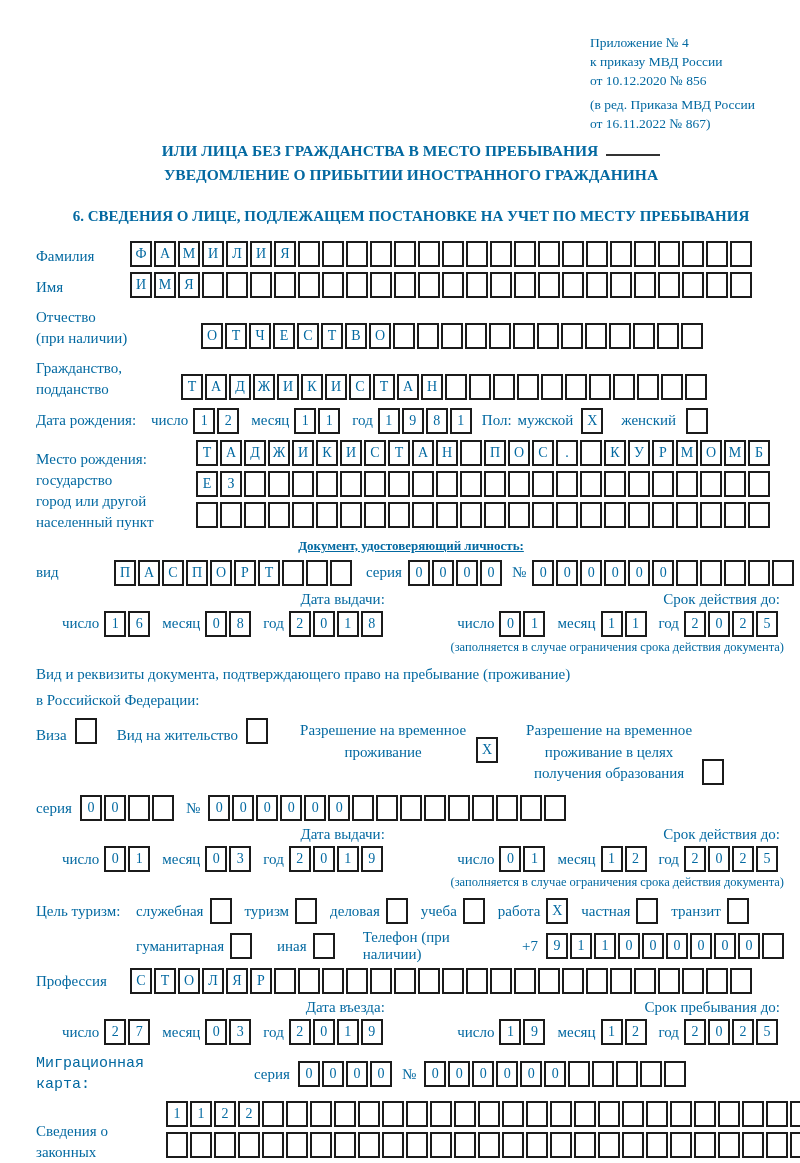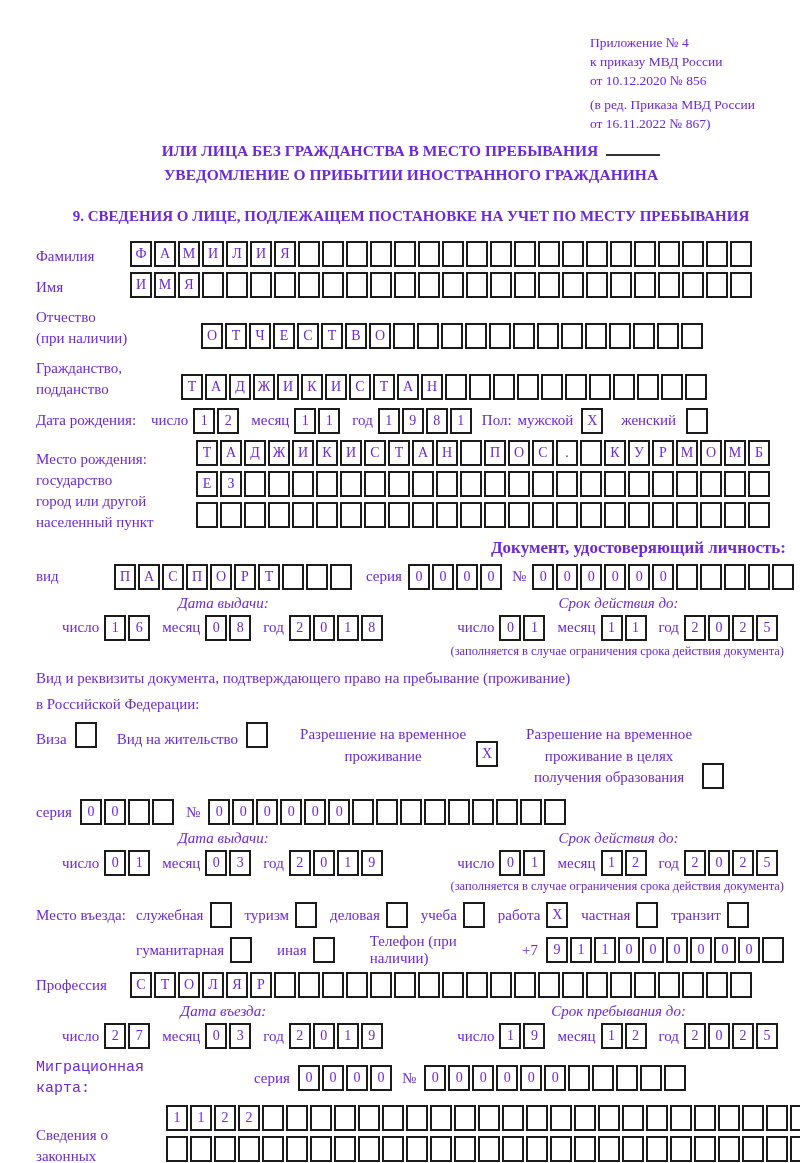--- a/index.html
+++ b/index.html
@@ -1,17 +1,17 @@
 <!DOCTYPE html>
 <html><head>
 <meta charset="utf-8">
 <style>
   html,body{margin:0;padding:0;background:#e8e8e8;}
   .page{
-    width:800px;height:1163px;margin:0 auto;background:#ffffff;color:#6d28d9;
+    width:800px;height:1163px;margin:0 auto;background:#ffffff;color:#0369a1;
     font-family:"Liberation Serif","DejaVu Serif",serif;font-size:15px;
     box-sizing:border-box;padding:34px 14px 10px 36px;overflow:hidden;position:relative;
   }
   
   .appendix{margin-left:auto;width:196px;font-size:13.5px;line-height:1.4;}
   .appendix .gap{height:5px;}
   .forma{text-align:right;font-weight:bold;font-size:15px;margin:16px 22px 8px 0;letter-spacing:.5px;}
   
   .title{text-align:center;font-weight:bold;font-size:15.5px;line-height:1.5;margin-top:6px;}
   .blankline{display:inline-block;width:54px;border-bottom:2px solid #333;height:12px;margin-left:8px;}
@@ -24,39 +24,39 @@
   .w165{width:165px;} .w80{width:80px;} .w100{width:100px;}
   .cells{display:flex;flex:0 0 auto;}
   .cell{
     box-sizing:border-box;width:22px;height:26px;border:2px solid #1b1b1b;margin-right:2px;
     display:inline-flex;align-items:center;justify-content:center;
     font-size:14px;background:#fff;flex:0 0 auto;
   }
   .stack{display:flex;flex-direction:column;}
   .stack .cells{margin-bottom:5px;}
   .mini-label{padding-top:4px;flex:0 0 auto;}
-  .doc-heading{text-align:right;font-weight:bold;font-size:17px;margin:2px 0 6px 0;}
+  .doc-heading{text-align:center;font-weight:bold;font-size:13px;margin:2px 0 6px 0;text-decoration:underline;}
   
   .dates{display:flex;justify-content:space-between;padding-left:26px;padding-right:6px;margin-top:4px;}
   .date-col{display:flex;flex-direction:column;}
-  .date-head{text-align:center;margin-bottom:3px;font-style:italic;}
+  .date-head{text-align:right;margin-bottom:3px;}
   .date-fields{display:flex;align-items:center;}
   .dlabel{margin-right:5px;}
   .dgap{width:10px;}
   .note{text-align:right;font-size:12.5px;margin:3px 2px 8px 0;}
   .plain{line-height:1.5;}
   
   .options-row{display:flex;align-items:flex-start;margin:6px 0 10px 0;}
   .opt{display:flex;align-items:flex-end;}
   .opt .opt-label{padding-top:4px;margin-right:8px;}
   .opt-lines{text-align:center;line-height:1.45;margin-right:10px;padding-top:2px;}
   .purpose-items{display:flex;align-items:center;flex-wrap:nowrap;}
   .purpose-items .opt{align-items:center;margin-right:11px;}
   .purpose-items .opt .opt-label{padding-top:0;margin-right:6px;}
-  .phone-label{margin:0 14px 0 22px;}
+  .phone-label{margin:0 14px 0 15px;}
   .plus7{margin-right:8px;}
 </style>
 </head>
 <body>
 
 <div class="page">
 
   <div class="appendix">
     <div>Приложение № 4</div>
     <div>к приказу МВД России</div>
@@ -64,21 +64,21 @@
     <div class="gap"></div>
     <div>(в ред. Приказа МВД России</div>
     <div>от 16.11.2022 № 867)</div>
   </div>
 
   <div class="title">
     <div><span>ИЛИ ЛИЦА БЕЗ ГРАЖДАНСТВА В МЕСТО ПРЕБЫВАНИЯ</span><span class="blankline"></span></div>
     <div>УВЕДОМЛЕНИЕ О ПРИБЫТИИ ИНОСТРАННОГО ГРАЖДАНИНА</div>
   </div>
 
-  <div class="sec-heading">9. СВЕДЕНИЯ О ЛИЦЕ, ПОДЛЕЖАЩЕМ ПОСТАНОВКЕ НА УЧЕТ ПО МЕСТУ ПРЕБЫВАНИЯ</div>
+  <div class="sec-heading">6. СВЕДЕНИЯ О ЛИЦЕ, ПОДЛЕЖАЩЕМ ПОСТАНОВКЕ НА УЧЕТ ПО МЕСТУ ПРЕБЫВАНИЯ</div>
 
   <div class="frow">
     <div class="flabel w94">Фамилия</div>
     <div class="cells">
         <span class="cell">Ф</span>
         <span class="cell">А</span>
         <span class="cell">М</span>
         <span class="cell">И</span>
         <span class="cell">Л</span>
         <span class="cell">И</span>
@@ -509,21 +509,21 @@
             <span class="cell">0</span>
             <span class="cell">2</span>
             <span class="cell">5</span>
           </div>
       </div>
     </div>
   </div>
   <div class="note">(заполняется в случае ограничения срока действия документа)</div>
 
   <div class="frow center">
-    <div class="flabel w100" style="padding-top:0;">Место въезда:</div>
+    <div class="flabel w100" style="padding-top:0;">Цель туризм:</div>
     <div class="purpose-items">
       <div class="opt">
           <span class="opt-label">служебная</span>
           <span class="cell"></span>
         </div>
       <div class="opt">
           <span class="opt-label">туризм</span>
           <span class="cell"></span>
         </div>
       <div class="opt">

